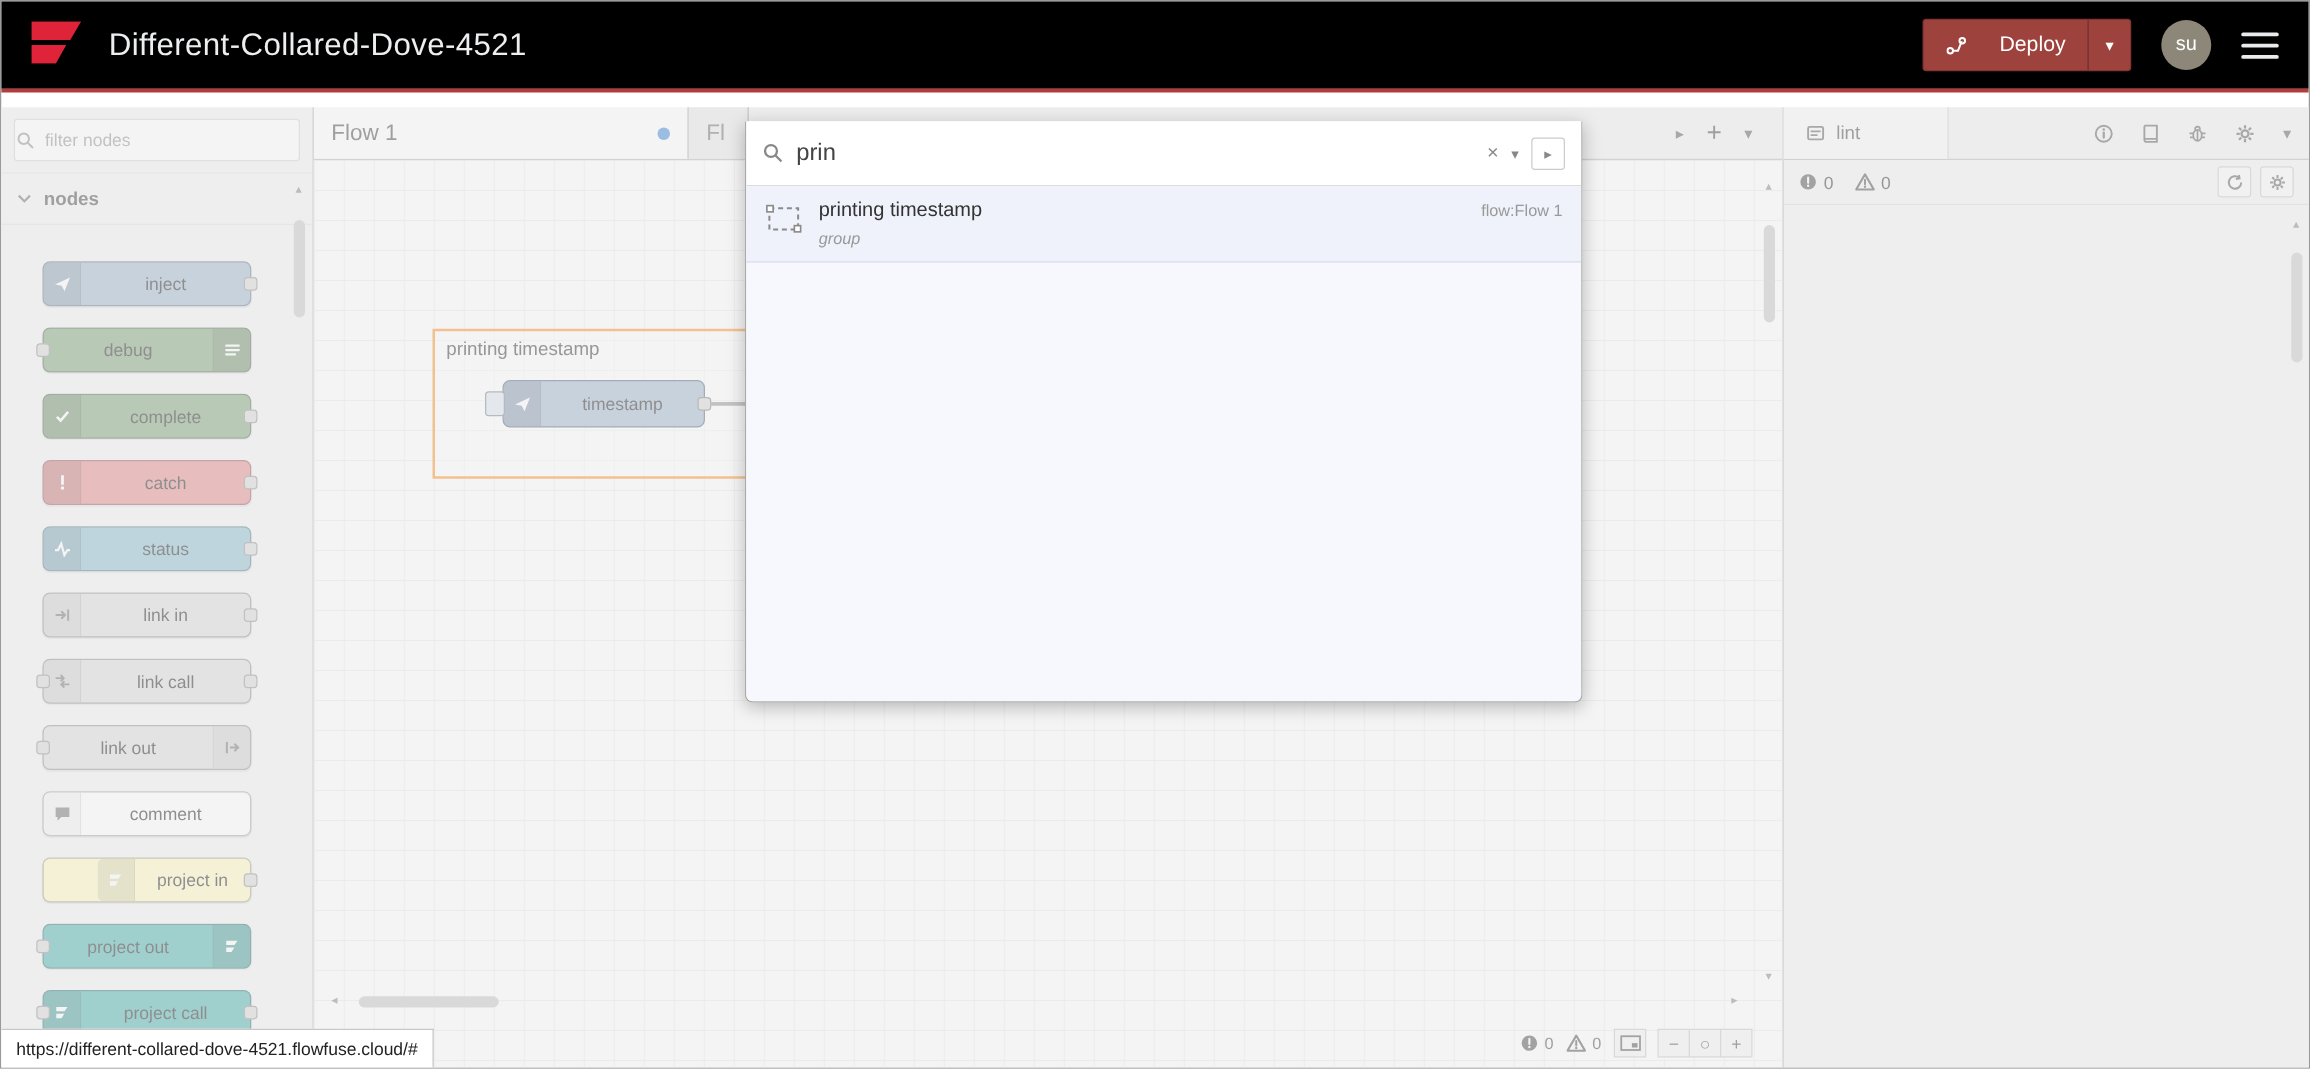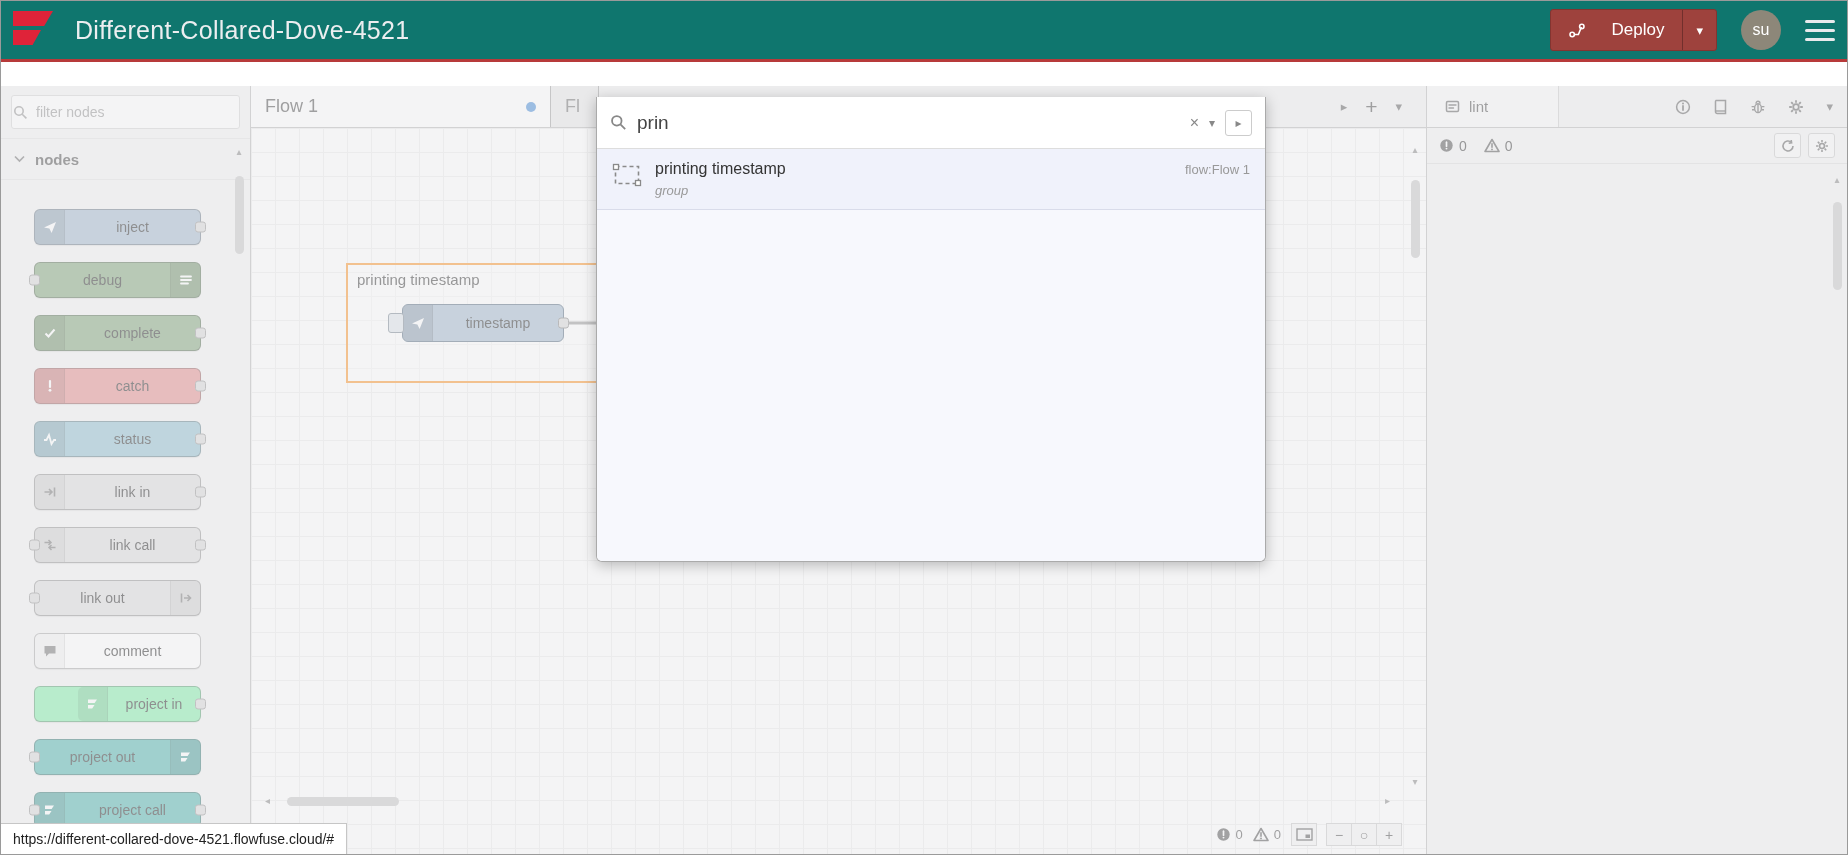--- a/index.html
+++ b/index.html
@@ -1,21 +1,21 @@
 <!DOCTYPE html>
 <html><head>
 <meta charset="utf-8">
 <style>
   * { margin:0; padding:0; box-sizing:border-box; }
   html,body { background:#dcdcdc; }
   body { font-family:"Liberation Sans", sans-serif; }
   .app { position:relative; width:1848px; height:855px; background:#fff; overflow:hidden; border:1px solid #9a9a9a; }
 
   
-  .header { height:58px; background:#0f766e; display:flex; align-items:center; padding:0 12px; }
+  .header { height:70px; background:#000000; display:flex; align-items:center; padding:0 24px; }
   .logo { width:40px; height:38px; margin-right:22px; display:flex; flex-direction:column; gap:4px; }
   .logo .bar1 { width:40px; height:15px; background:#df2339; clip-path:polygon(0 0,100% 0,78% 100%,0 100%); }
   .logo .bar2 { width:28px; height:15px; background:#df2339; clip-path:polygon(0 0,100% 0,70% 100%,0 100%); }
   .title { color:#eceef0; font-size:25px; letter-spacing:.3px; }
   .header-right { margin-left:auto; display:flex; align-items:center; gap:24px; }
   .deploy-btn { display:flex; align-items:stretch; background:#9e423d; border:1px solid #833430; border-radius:3px; color:#fff; height:42px; overflow:hidden; cursor:pointer; }
   .deploy-main { display:flex; align-items:center; gap:27px; padding:0 18px; }
   .deploy-label { font-size:17px; }
   .deploy-caret { display:flex; align-items:center; padding:0 13px; border-left:1px solid rgba(0,0,0,.28); font-size:13px; }
   .avatar { width:40px; height:40px; border-radius:50%; background:#8d8779; color:#fff; display:flex; align-items:center; justify-content:center; font-size:16px; cursor:pointer; }
@@ -270,21 +270,21 @@
 
         <div class="pnode light" style="background-color: rgb(255, 255, 255);">
           <span class="picon left">
               <svg width="14" height="14" viewBox="0 0 14 14">
                 <path d="M1.5 2h11v7.5H6l-3 3v-3H1.5z" fill="currentColor"></path>
               </svg>
             </span>
           <span class="plabel">comment</span>
         </div>
 
-        <div class="pnode" style="background-color: #86efac; padding-left: 43px;">
+        <div class="pnode" style="background-color: #fef9c3; padding-left: 43px;">
           <span class="picon left">
               <svg width="14" height="14" viewBox="0 0 14 14">
                 <path d="M2 2.5h9L8.6 6H2zM2 8h6.5L6.2 11.5H2z" fill="currentColor"></path>
               </svg>
             </span>
           <span class="plabel">project in</span>
           <span class="pport right"></span>
         </div>
 
         <div class="pnode" style="background-color: rgb(87, 182, 176);">

